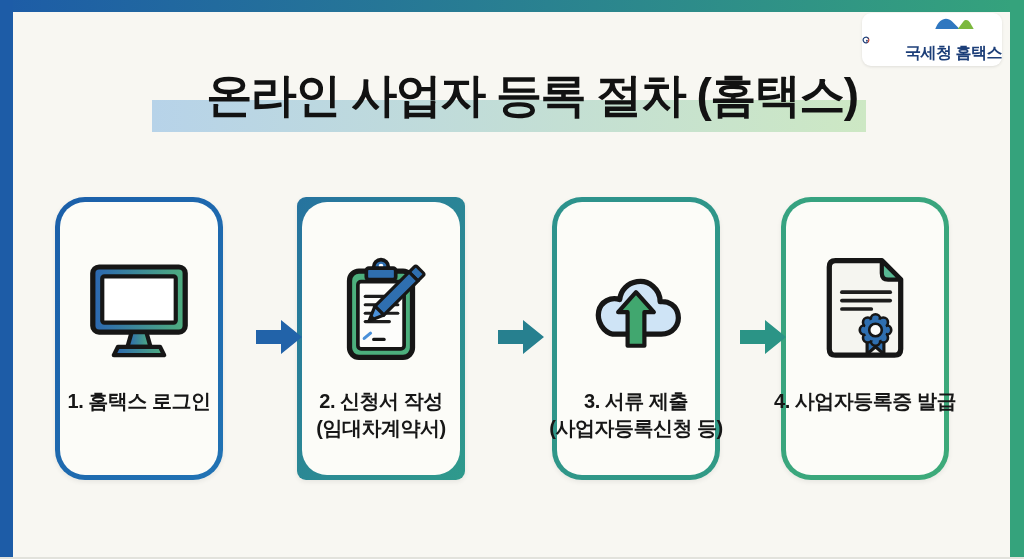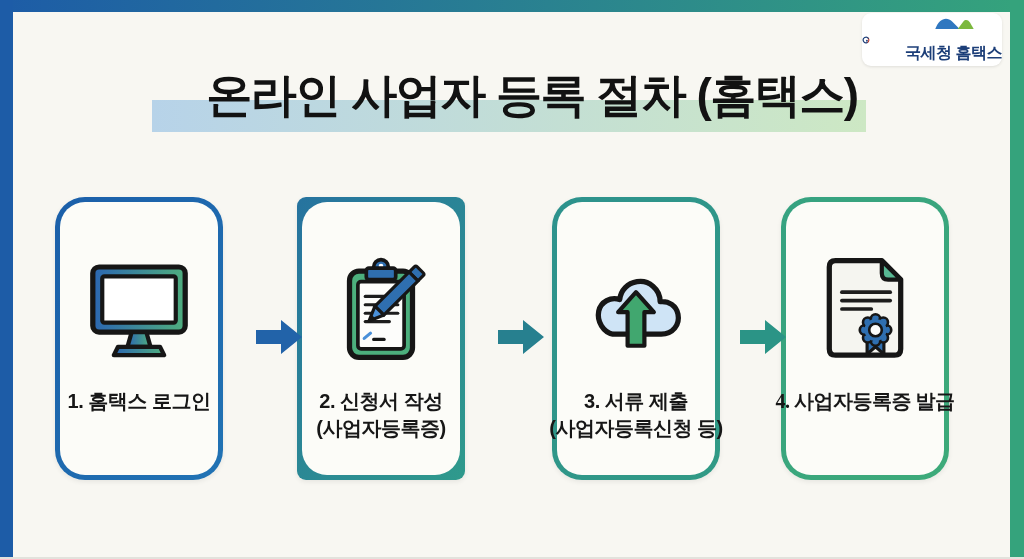--- a/index.html
+++ b/index.html
@@ -114,41 +114,41 @@
           <g transform="rotate(45 62 58)">
             <rect x="56" y="8" width="12" height="9" rx="2" fill="#2f6fb0" stroke="#161616" stroke-width="3"></rect>
             <rect x="56" y="17" width="12" height="46" fill="#2f6fb0" stroke="#161616" stroke-width="3"></rect>
             <path d="M56 63 L68 63 L62 77 Z" fill="#4a90d9" stroke="#161616" stroke-width="3" stroke-linejoin="round"></path>
             <path d="M60.5 71 L63.5 71 L62 76 Z" fill="#161616"></path>
           </g>
         </svg>
       </div>
       <div class="step-text">
         <div>2. 신청서 작성</div>
-        <div>(사업자등록증)</div>
+        <div>(임대차계약서)</div>
       </div>
     </div>
   </div>
 
   <div class="card" style="left: 520px; margin-left: 32px; --c1: #2d928d; --c2: #319a85;">
     <div class="card-inner">
       <div class="icon-wrap">
         <svg width="126" height="126" viewBox="0 0 120 120">
           <path d="M38 84 H84 C95 84 102 75 100 65 C98.5 57 91 52 83 53 C83 41 72 32 61 34 C52 35.5 45.5 42 44.5 51 C36 48 26.5 53 24.5 62 C22.5 72 29 82 38 84 Z" fill="#cfe4f6" stroke="#161616" stroke-width="5" stroke-linejoin="round"></path>
           <polygon points="60,44 77,63 68,63 68,95 52,95 52,63 43,63" fill="#41a76f" stroke="#161616" stroke-width="4" stroke-linejoin="round"></polygon>
         </svg>
       </div>
       <div class="step-text">
         <div>3. 서류 제출</div>
         <div>(사업자등록신청 등)</div>
       </div>
     </div>
   </div>
 
-  <div class="card" style="left: 781px; font-family: Liberation Serif, serif; --c1: #36a281; --c2: #3daa79;">
+  <div class="card" style="left: 781px; --c1: #36a281; --c2: #3daa79;">
     <div class="card-inner">
       <div class="icon-wrap">
         <svg width="126" height="126" viewBox="0 0 120 120">
           <path d="M32 14 H76 L94 32 V98 Q94 104 88 104 H32 Q26 104 26 98 V20 Q26 14 32 14 Z" fill="#f5f5f0" stroke="#161616" stroke-width="5" stroke-linejoin="round"></path>
           <path d="M76 14 L94 32 H82 Q76 32 76 26 Z" fill="#58b893" stroke="#161616" stroke-width="4" stroke-linejoin="round"></path>
           <g stroke="#1d1d1d" stroke-width="3.5" stroke-linecap="round">
             <line x1="38" y1="44" x2="84" y2="44"></line>
             <line x1="38" y1="52" x2="84" y2="52"></line>
             <line x1="38" y1="60" x2="66" y2="60"></line>
           </g>

